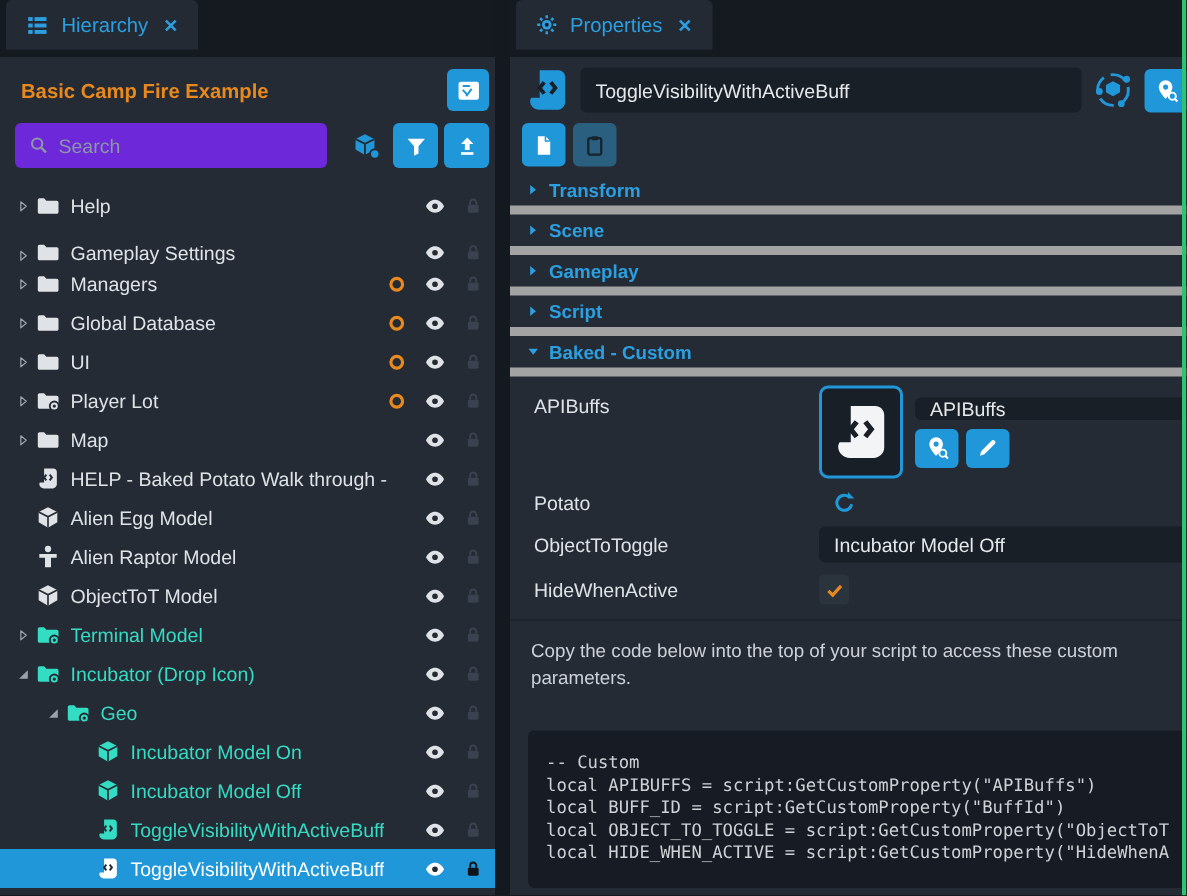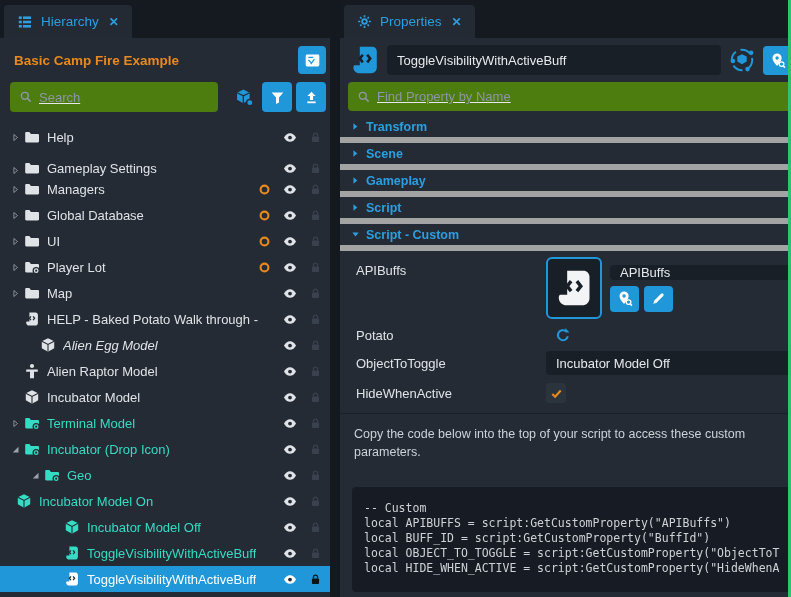--- a/index.html
+++ b/index.html
@@ -8,41 +8,41 @@
     position:relative; width:791px; height:597px; overflow:hidden;
     background:#14181f; font-family:"Liberation Sans", sans-serif;
     color:#e6e9ec; font-size:13px;
   }
   .panel { position:absolute; top:0; height:597px; background:#252b34; }
   .panel.left  { left:0;   width:330px; }
   .panel.right { left:340px; width:526px; }
   .green-edge { position:absolute; right:0; top:0; width:3px; height:597px; background:#2ec46f; }
 
   
-  .tabbar { height:38px; background:#151a21; display:flex; align-items:flex-end; }
+  .tabbar { height:38px; background:#151a21; display:flex; }
   .tab {
     display:flex; align-items:center; gap:8px; height:33px; padding:0 13px;
     margin-left:4px; background:#232a33; border-radius:4px 4px 0 0;
     color:#2b9fe0; font-size:13.5px;
   }
   .tab .close { font-size:12px; font-weight:bold; margin-left:2px; cursor:pointer; }
   .icn { display:inline-flex; line-height:0; }
   .icn svg { display:block; }
 
   
   .title-row { display:flex; align-items:center; padding:8px 4px 4px 14px; }
   .h-title { color:#e8891d; font-weight:bold; font-size:13.5px; flex:1; }
   .sq-btn {
     width:28px; height:28px; border-radius:4px; background:#2097d9; border:none;
     display:inline-flex; align-items:center; justify-content:center; color:#fff; cursor:pointer;
   }
   .search-row { display:flex; align-items:center; padding:4px 4px 6px 10px; }
   .searchbox {
-    position:relative; width:208px; height:30px; background:#4d7c0f; border-radius:4px;
-    display:flex; align-items:center;text-decoration:underline;
+    position:relative; width:208px; height:30px; background:#6d28d9; border-radius:4px;
+    display:flex; align-items:center;
   }
   .searchbox .icn { margin:0 6px 0 9px; color:#8d97a3; }
   .searchbox input {
     flex:1; background:transparent; border:none; outline:none; color:#e6e9ec;
     font-family:"Liberation Sans", sans-serif; font-size:13px; min-width:0;
   }
   .searchbox input::placeholder { color:#8d97a3; }
   .pkg-icn { color:#2097d9; margin-left:auto; margin-right:9px; }
 
   
@@ -444,21 +444,21 @@
               </svg>
             </span>
             <span class="lock">
               <svg width="13" height="15" viewBox="0 0 16 16" xmlns="http://www.w3.org/2000/svg">
                 <rect x="3.6" y="6.8" width="8.8" height="6.6" rx="1.2" fill="currentColor"></rect>
                 <path d="M5.5 6.8V5a2.5 2.5 0 0 1 5 0v1.8" stroke="currentColor" stroke-width="1.6" fill="none"></path>
               </svg>
             </span>
           </span>
         </div>
-        <div class="trow" style="padding-left: 24px; font-style: italic;">
+        <div class="trow" style="padding-left: 8px;">
           <span class="caret"></span>
           <span class="ticn">
             <svg width="16" height="16" viewBox="0 0 16 16" xmlns="http://www.w3.org/2000/svg">
               <path d="M8 1.2 14.2 4.3v6.9L8 14.8 1.8 11.2V4.3z" fill="currentColor"></path>
               <path d="M1.8 4.3 8 7.5l6.2-3.2M8 7.5v7.3" stroke="#252b34" stroke-width="1.1" fill="none"></path>
             </svg>
           </span>
           <span class="tlabel">Alien Egg Model</span>
           <span class="rgrp">
             <span class="ring">
@@ -510,21 +510,21 @@
           </span>
         </div>
         <div class="trow" style="padding-left: 8px;">
           <span class="caret"></span>
           <span class="ticn">
             <svg width="16" height="16" viewBox="0 0 16 16" xmlns="http://www.w3.org/2000/svg">
               <path d="M8 1.2 14.2 4.3v6.9L8 14.8 1.8 11.2V4.3z" fill="currentColor"></path>
               <path d="M1.8 4.3 8 7.5l6.2-3.2M8 7.5v7.3" stroke="#252b34" stroke-width="1.1" fill="none"></path>
             </svg>
           </span>
-          <span class="tlabel">Incubator Model</span>
+          <span class="tlabel">ObjectToT Model</span>
           <span class="rgrp">
             <span class="ring">
               <svg width="13" height="13" viewBox="0 0 16 16" xmlns="http://www.w3.org/2000/svg">
                 <circle cx="8" cy="8" r="4.8" stroke="currentColor" stroke-width="2.6" fill="none"></circle>
               </svg>
             </span>
             <span class="eye">
               <svg width="18" height="15" viewBox="0 0 16 16" xmlns="http://www.w3.org/2000/svg">
                 <path d="M8 3.4c2.7 0 5 1.8 6.4 4.6C13 10.8 10.7 12.6 8 12.6S3 10.8 1.6 8C3 5.2 5.3 3.4 8 3.4z" fill="currentColor"></path>
                 <circle cx="8" cy="8" r="2" fill="#252b34"></circle>
@@ -633,21 +633,21 @@
               </svg>
             </span>
             <span class="lock">
               <svg width="13" height="15" viewBox="0 0 16 16" xmlns="http://www.w3.org/2000/svg">
                 <rect x="3.6" y="6.8" width="8.8" height="6.6" rx="1.2" fill="currentColor"></rect>
                 <path d="M5.5 6.8V5a2.5 2.5 0 0 1 5 0v1.8" stroke="currentColor" stroke-width="1.6" fill="none"></path>
               </svg>
             </span>
           </span>
         </div>
-        <div class="trow teal" style="">
+        <div class="trow teal" style="padding-left: 48px;">
           <span class="caret"></span>
           <span class="ticn">
             <svg width="16" height="16" viewBox="0 0 16 16" xmlns="http://www.w3.org/2000/svg">
               <path d="M8 1.2 14.2 4.3v6.9L8 14.8 1.8 11.2V4.3z" fill="currentColor"></path>
               <path d="M1.8 4.3 8 7.5l6.2-3.2M8 7.5v7.3" stroke="#252b34" stroke-width="1.1" fill="none"></path>
             </svg>
           </span>
           <span class="tlabel">Incubator Model On</span>
           <span class="rgrp">
             <span class="ring">
@@ -814,29 +814,20 @@
       <button class="btn muted">
         <span class="icn">
             <svg width="15" height="15" viewBox="0 0 16 16" xmlns="http://www.w3.org/2000/svg">
               <path d="M2.8 8.6 6.3 12 13.2 4.4" stroke="currentColor" stroke-width="2.5" fill="none"></path>
             </svg>
           </span>
       </button>
     </div>
 
     <div class="find-row">
-      <div class="searchbox">
-        <span class="icn">
-            <svg width="14" height="14" viewBox="0 0 16 16" xmlns="http://www.w3.org/2000/svg">
-              <circle cx="6.6" cy="6.6" r="3.9" stroke="currentColor" stroke-width="1.6" fill="none"></circle>
-              <path d="M9.6 9.6 13.3 13.3" stroke="currentColor" stroke-width="1.8"></path>
-            </svg>
-          </span>
-        <input type="text" placeholder="Find Property by Name" style="">
-      </div>
       <button class="btn blue">
         <span class="icn">
             <svg width="15" height="16" viewBox="0 0 16 16" xmlns="http://www.w3.org/2000/svg">
               <path d="M3.8 1.4h5.4l3.4 3.4v9.8H3.8z" fill="currentColor"></path>
               <path d="M9.2 1.4v3.4h3.4" stroke="#2097d9" stroke-width="1.1" fill="none"></path>
             </svg>
           </span>
       </button>
       <button class="btn muted">
         <span class="icn">
@@ -880,21 +871,21 @@
             </svg>
           </span>
           <span class="slabel">Script</span>
         </div>
         <div class="sec">
           <span class="scaret">
             <svg width="11" height="11" viewBox="0 0 16 16" xmlns="http://www.w3.org/2000/svg">
               <path d="M3.4 5h9.2L8 11z" fill="currentColor"></path>
             </svg>
           </span>
-          <span class="slabel">Script - Custom</span>
+          <span class="slabel">Baked - Custom</span>
           <span class="menu">
             <svg width="17" height="13" viewBox="0 0 16 16" xmlns="http://www.w3.org/2000/svg">
               <g fill="currentColor">
                 <circle cx="3" cy="8" r="1.5"></circle>
                 <circle cx="8" cy="8" r="1.5"></circle>
                 <circle cx="13" cy="8" r="1.5"></circle>
               </g>
             </svg>
           </span>
         </div>

